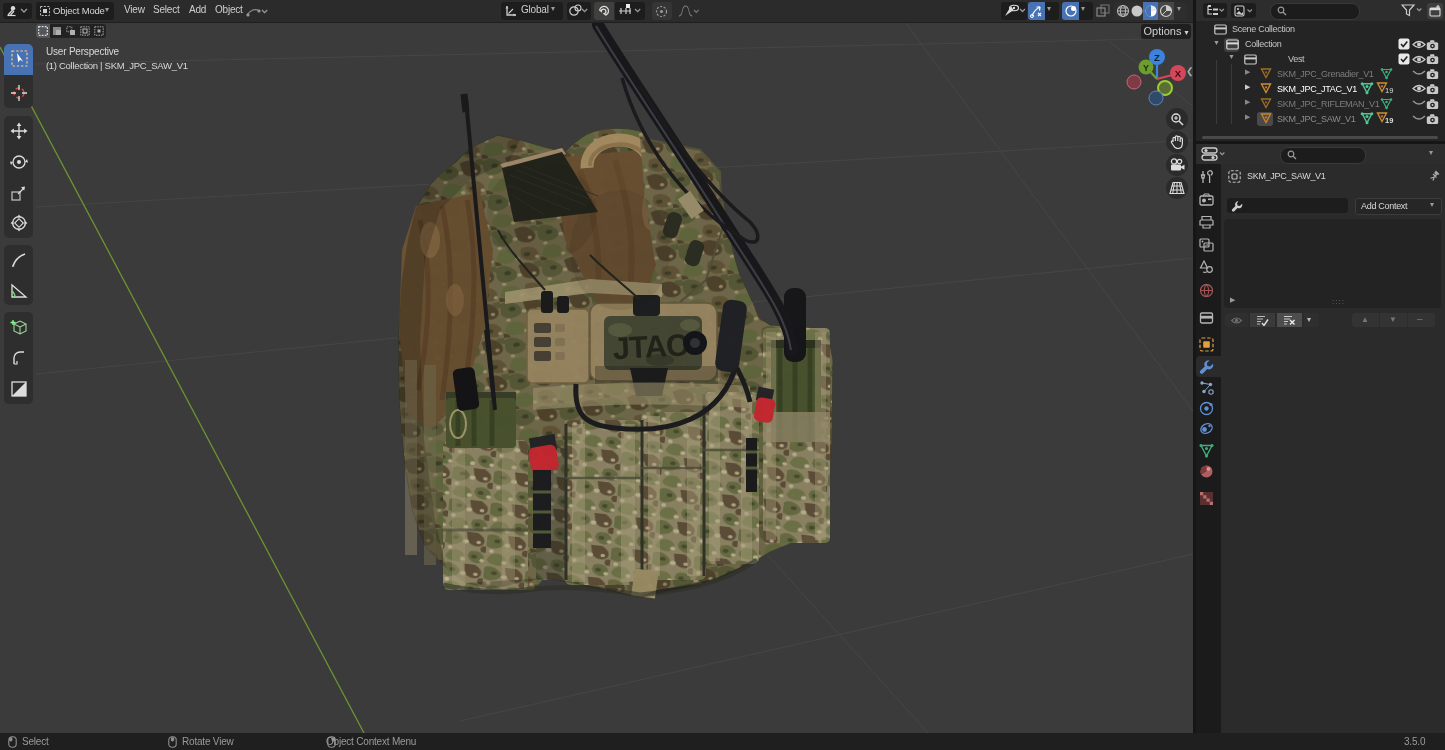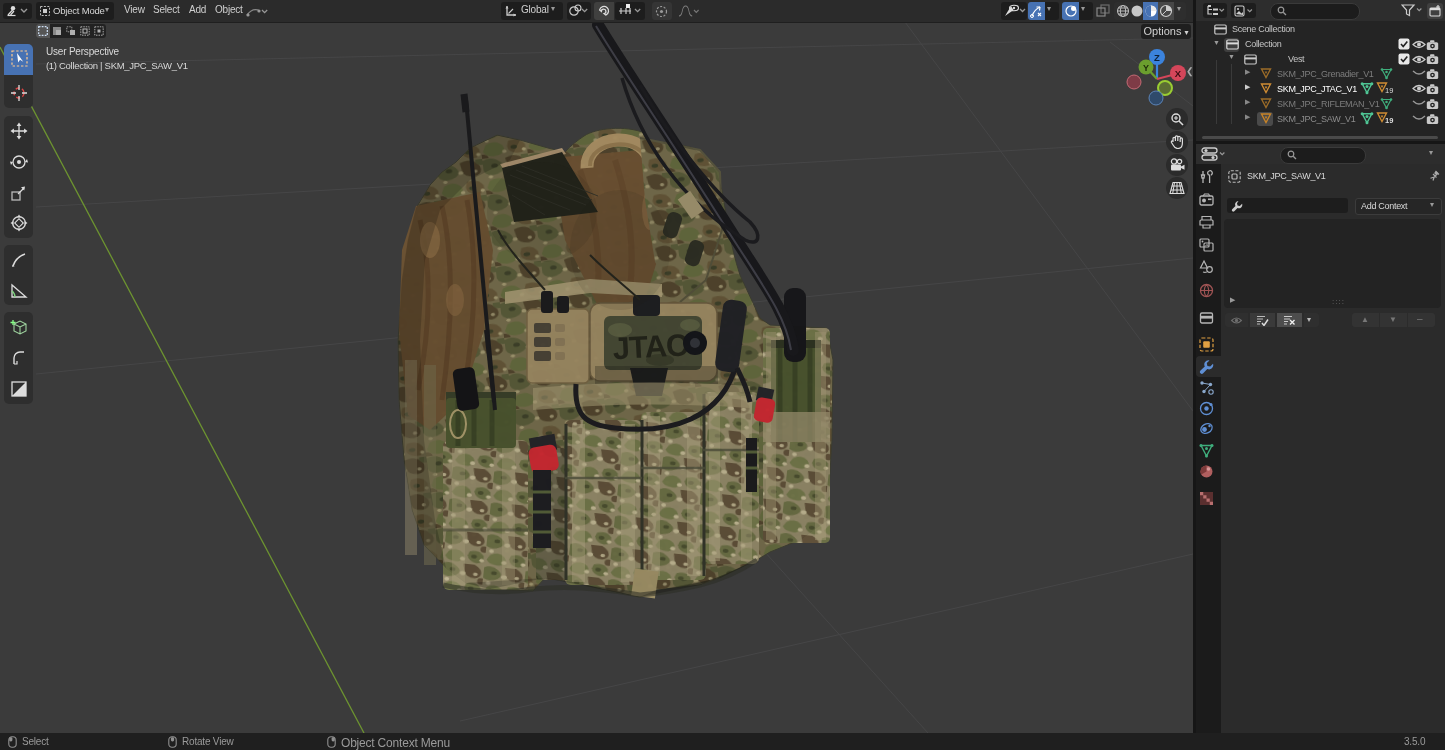--- a/index.html
+++ b/index.html
@@ -813,17 +813,17 @@
     <div class="abs txt" style="left:22px;top:736px;color:#9a9a9a;font-size:10px;">Select</div>
     <svg class="abs" style="left:168px;top:736px;" width="9" height="12" viewBox="0 0 9 12">
       <rect x="0.8" y="0.8" width="7.4" height="10.4" rx="3.2" fill="none" stroke="#909090" stroke-width="1.1"></rect>
       <rect x="2.9" y="1.2" width="3.2" height="4.2" rx="1.4" fill="#909090"></rect>
     </svg>
     <div class="abs txt" style="left:182px;top:736px;color:#9a9a9a;font-size:10px;">Rotate View</div>
     <svg class="abs" style="left:327px;top:736px;" width="9" height="12" viewBox="0 0 9 12">
       <rect x="0.8" y="0.8" width="7.4" height="10.4" rx="3.2" fill="none" stroke="#909090" stroke-width="1.1"></rect>
       <rect x="4.6" y="1.2" width="3.2" height="4.2" rx="1.4" fill="#909090"></rect>
     </svg>
-    <div class="abs txt" style="left:341px;top:736px;color:#9a9a9a;font-size:12px;">Object Context Menu</div>
+    <div class="abs txt" style="left:326px;top:736px;color:#9a9a9a;font-size:10px;">Object Context Menu</div>
     <div class="abs txt" style="left:1404px;top:736px;color:#9a9a9a;font-size:10px;">3.5.0</div>
   </div>
 
 </div>
 
 </body></html>

